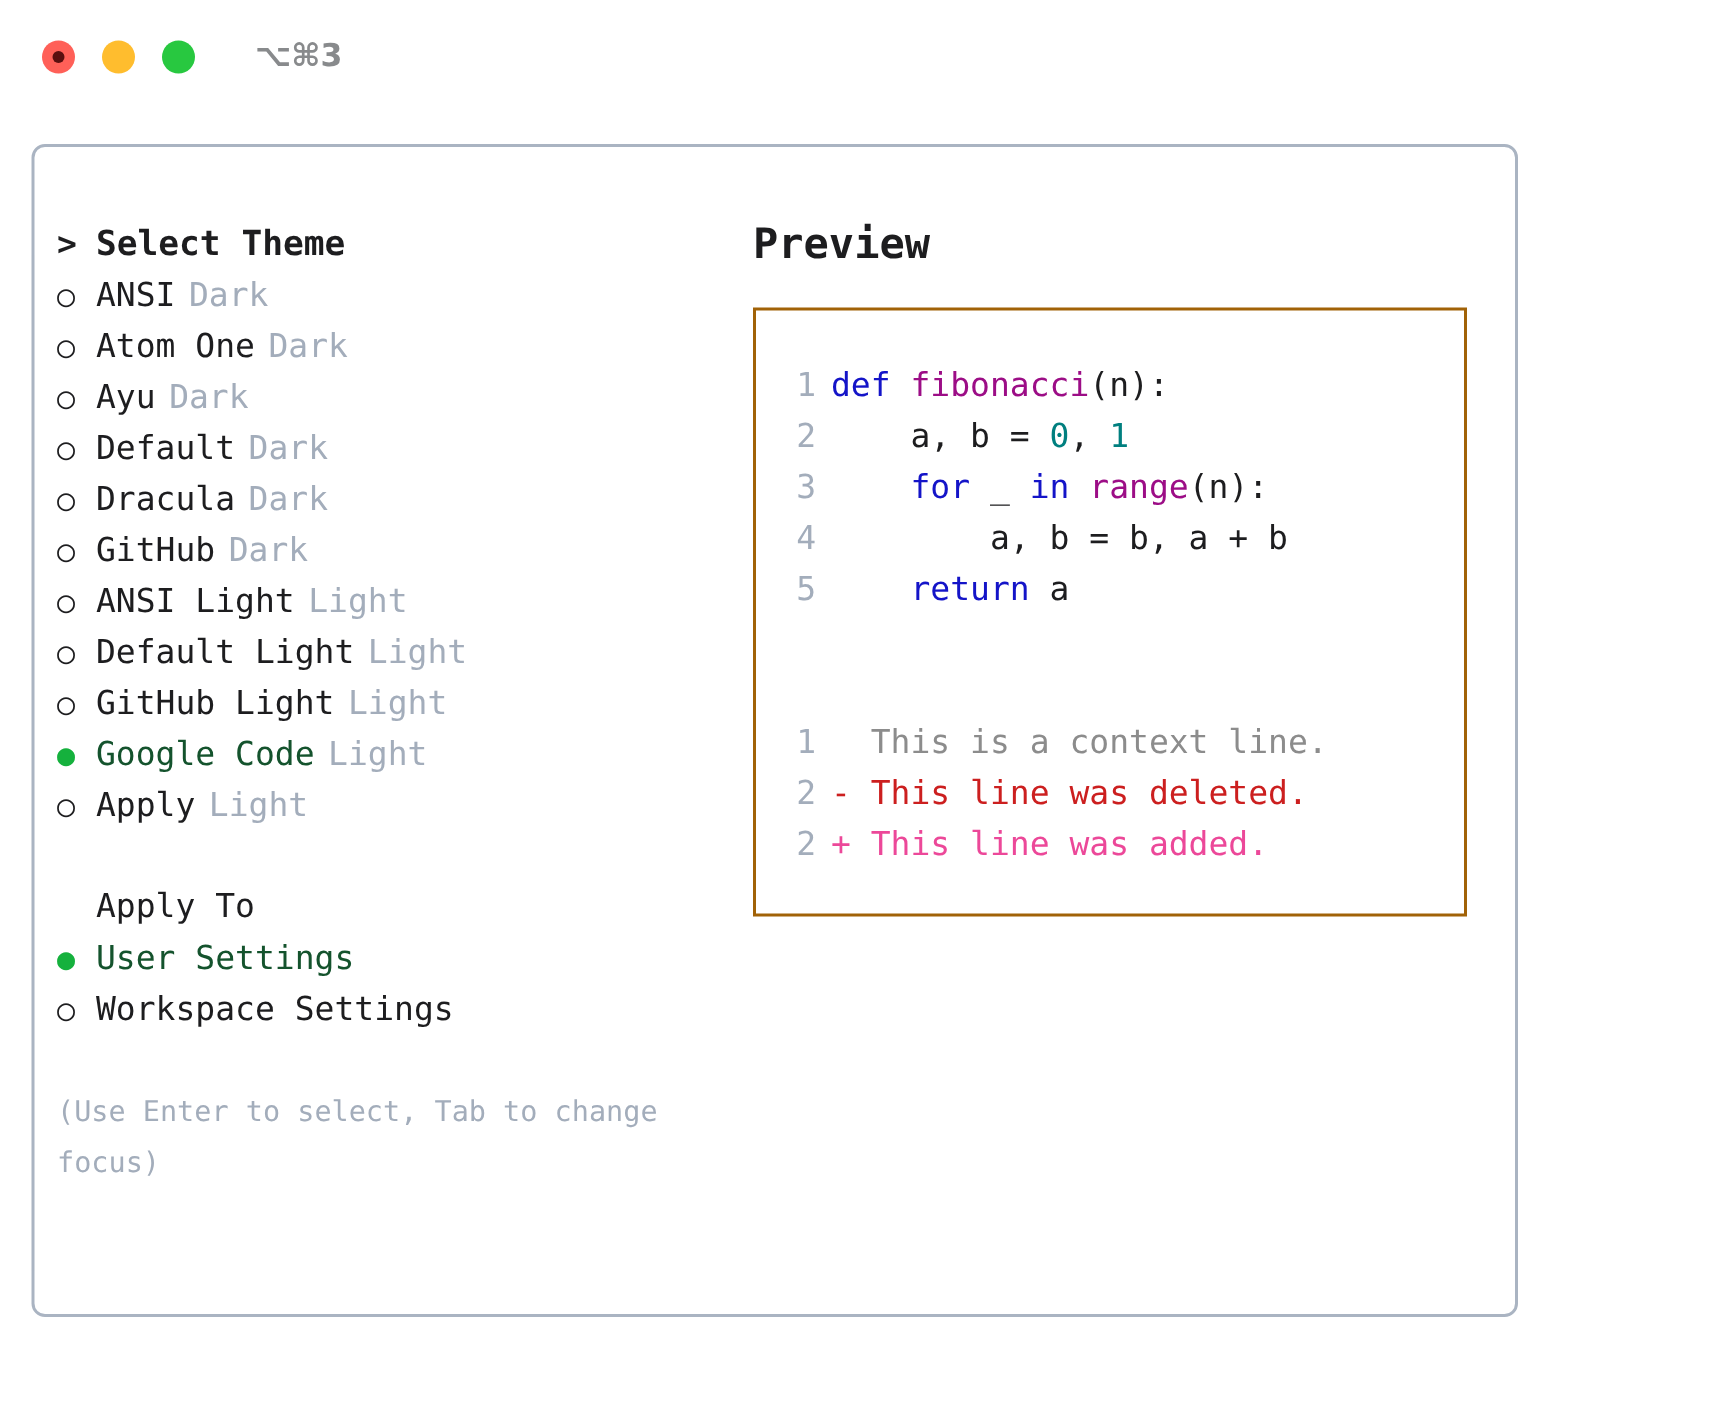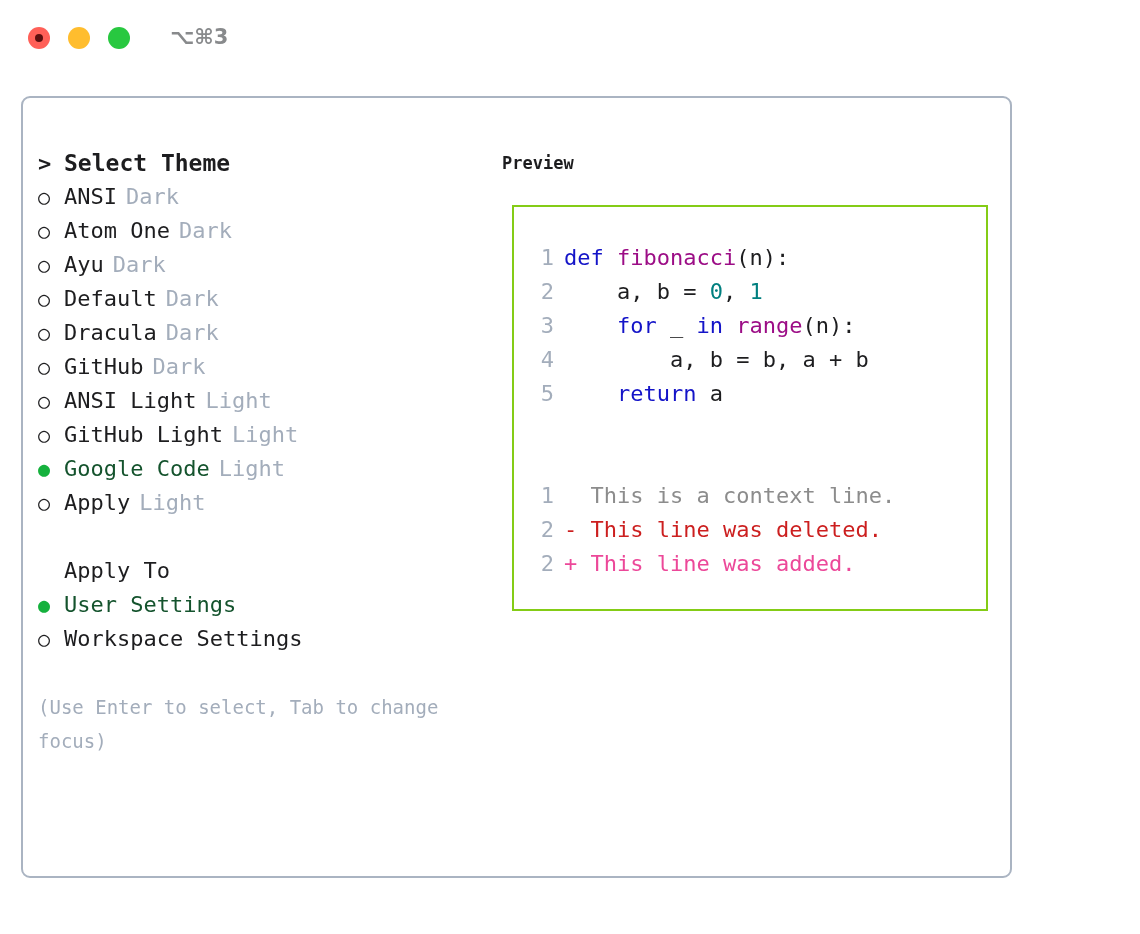--- a/index.html
+++ b/index.html
@@ -112,30 +112,30 @@
     padding-left: 0px;
   }
 
   
   #right-col {
     position: absolute;
     left: 479px; top: 48px;
     width: 490px;
   }
   #preview-title {
-    font-size: 17px;
+    font-size: 28px;
     font-weight: bold;
     color: #1d1d1f;
     line-height: 34px;
   }
   #code-box {
     position: absolute;
-    left: 10px; top: 59px;
+    left: 0; top: 59px;
     width: 476px; height: 406px;
-    border: 2px solid #84cc16;
+    border: 2px solid #a16207;
     box-sizing: border-box;
     background: #ffffff;
   }
   #code-inner {
     padding: 34px 0 0 14px;
     font-size: 22px;
     line-height: 34px;
     white-space: pre;
   }
   .cl { display: block; height: 34px; }
@@ -178,20 +178,21 @@
       </div>
 
       <div id="theme-list">
           <div class="row"><span class="marker">○</span><span class="label">ANSI</span><span class="suffix">Dark</span></div>
           <div class="row"><span class="marker">○</span><span class="label">Atom One</span><span class="suffix">Dark</span></div>
           <div class="row"><span class="marker">○</span><span class="label">Ayu</span><span class="suffix">Dark</span></div>
           <div class="row"><span class="marker">○</span><span class="label">Default</span><span class="suffix">Dark</span></div>
           <div class="row"><span class="marker">○</span><span class="label">Dracula</span><span class="suffix">Dark</span></div>
           <div class="row"><span class="marker">○</span><span class="label">GitHub</span><span class="suffix">Dark</span></div>
           <div class="row"><span class="marker">○</span><span class="label">ANSI Light</span><span class="suffix">Light</span></div>
+          <div class="row"><span class="marker">○</span><span class="label">Default Light</span><span class="suffix">Light</span></div>
           <div class="row"><span class="marker">○</span><span class="label">GitHub Light</span><span class="suffix">Light</span></div>
           <div class="row selected"><span class="marker">●</span><span class="label">Google Code</span><span class="suffix">Light</span></div>
           <div class="row"><span class="marker">○</span><span class="label">Apply</span><span class="suffix">Light</span></div>
         </div>
 
       <div id="apply-block">
         <div class="row section-head">
           <span class="marker"></span><span class="label">Apply To</span>
         </div>
         <div id="apply-list">

